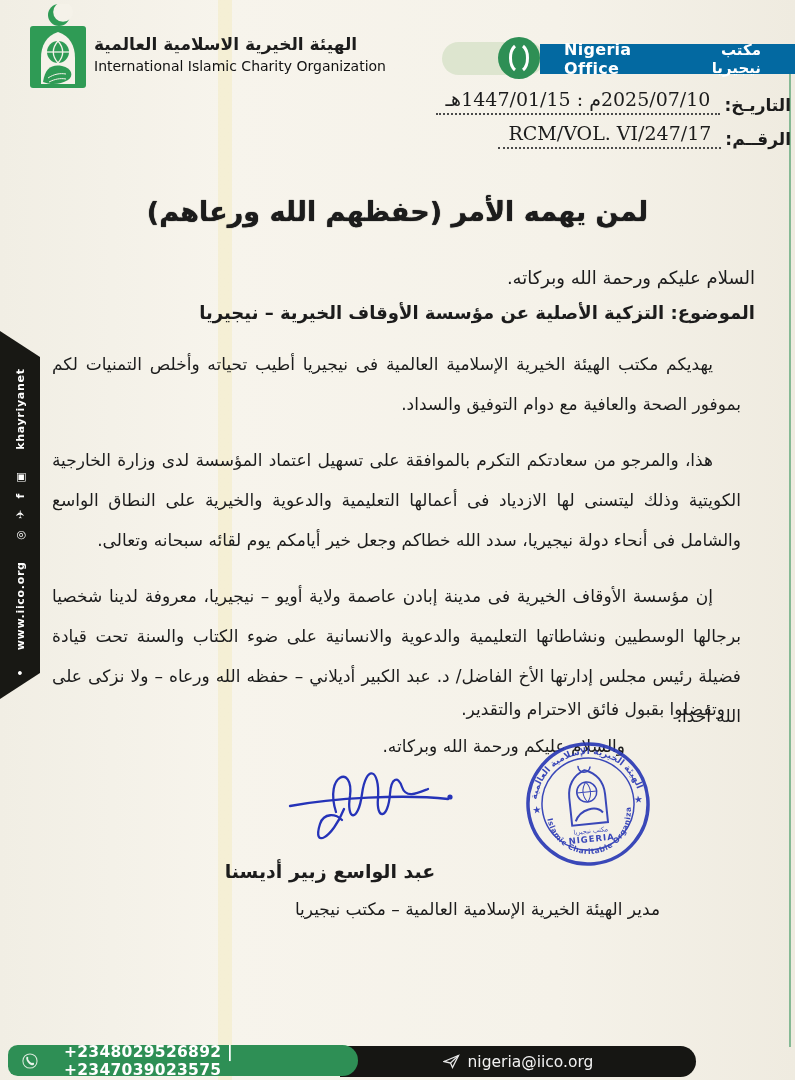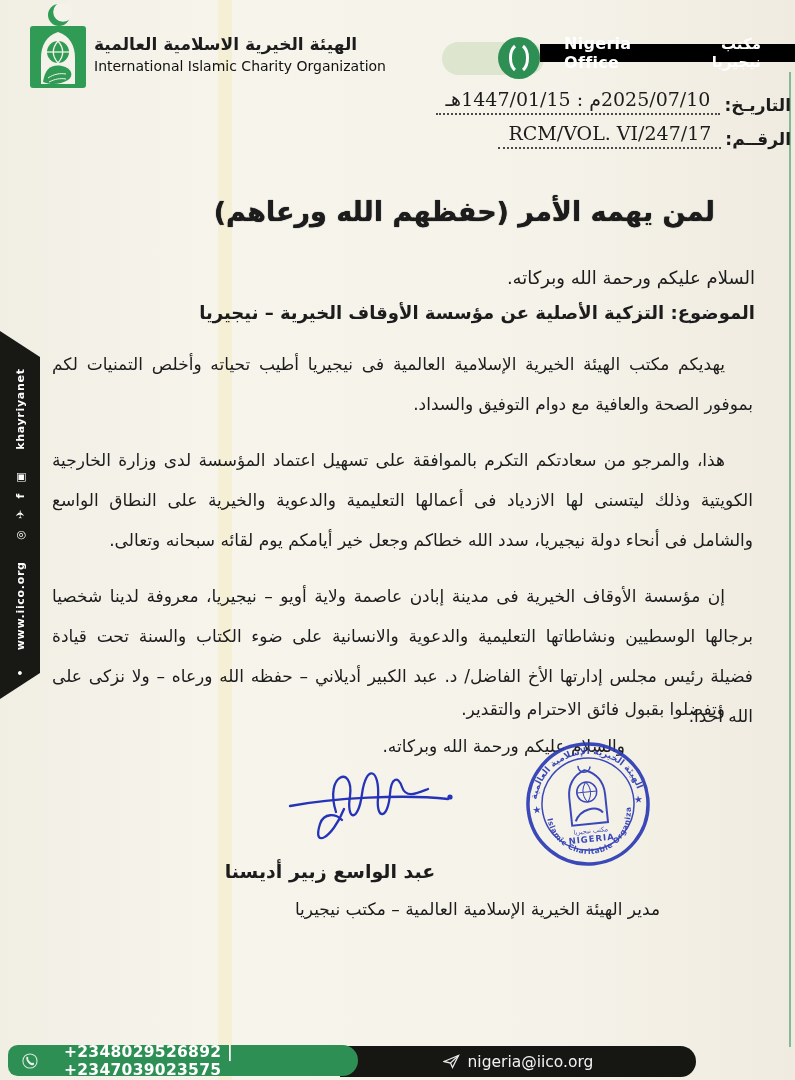--- a/index.html
+++ b/index.html
@@ -14,38 +14,38 @@
     background:rgba(46,143,85,0.55);}
   
   .logo{position:absolute;left:26px;top:4px;}
   .orgnames{position:absolute;left:94px;top:34px;text-align:left;}
   .orgnames .ar{font-size:17px;font-weight:bold;direction:rtl;letter-spacing:0.5px;}
   .orgnames .en{font-size:14px;margin-top:4px;color:#111;}
   .banner-pale{position:absolute;left:442px;top:42px;width:102px;height:33px;
     background:#dde5cf;border-radius:17px;}
   .banner-circle{position:absolute;left:498px;top:37px;width:42px;height:42px;
     background:#2e8f55;border-radius:50%;}
-  .banner-bar{position:absolute;left:540px;top:44px;right:0;height:18px;background:#000000;
+  .banner-bar{position:absolute;left:540px;top:44px;right:0;height:30px;background:#0369a1;
     display:flex;align-items:center;color:#fff;}
   .banner-bar .en{font-size:16px;font-weight:bold;margin-left:24px;letter-spacing:0.3px;}
   .banner-bar .ar{font-size:15px;font-weight:bold;margin-left:auto;margin-right:34px;direction:rtl;}
   
   .meta{position:absolute;top:88px;right:4px;direction:rtl;}
   .meta-row{display:flex;align-items:flex-end;margin-bottom:7px;}
   .meta-label{font-weight:bold;font-size:17px;margin-left:4px;white-space:nowrap;}
   .meta-value{font-size:19px;font-family:"DejaVu Serif","DejaVu Sans",serif;
     border-bottom:2px dotted #4a4a4a;padding:0 10px 3px 10px;white-space:nowrap;direction:rtl;}
   
-  .title{position:absolute;top:196px;left:80px;right:80px;
+  .title{position:absolute;top:196px;left:80px;right:80px;text-align:center;
     font-size:27px;font-weight:bold;direction:rtl;text-shadow:0 0 1px #000;}
   .greeting{position:absolute;top:267px;right:40px;font-size:18px;direction:rtl;margin-left:44px;}
   .subject{position:absolute;top:302px;right:40px;font-size:18px;font-weight:bold;direction:rtl;}
   .body-text{position:absolute;top:344px;right:38px;left:52px;direction:rtl;
     text-align:justify;font-size:17px;line-height:40px;}
-  .body-text p{margin:0 4px 16px 0;text-indent:28px;}
+  .body-text p{margin:0 16px 16px 0;text-indent:28px;}
   .closing1{position:absolute;top:699px;right:70px;font-size:17px;direction:rtl;}
   .closing2{position:absolute;top:736px;right:170px;font-size:17px;direction:rtl;}
   .signer-name{position:absolute;top:860px;left:180px;width:300px;text-align:center;
     font-size:19px;font-weight:bold;direction:rtl;}
   .signer-title{position:absolute;top:899px;left:150px;width:510px;
     font-size:17px;direction:rtl;}
   .signature{position:absolute;left:282px;top:752px;}
   .stamp{position:absolute;left:522px;top:740px;transform:rotate(-6deg);opacity:0.92;}
   
   .sidebar{position:absolute;left:0;top:331px;width:40px;height:368px;background:#181814;

